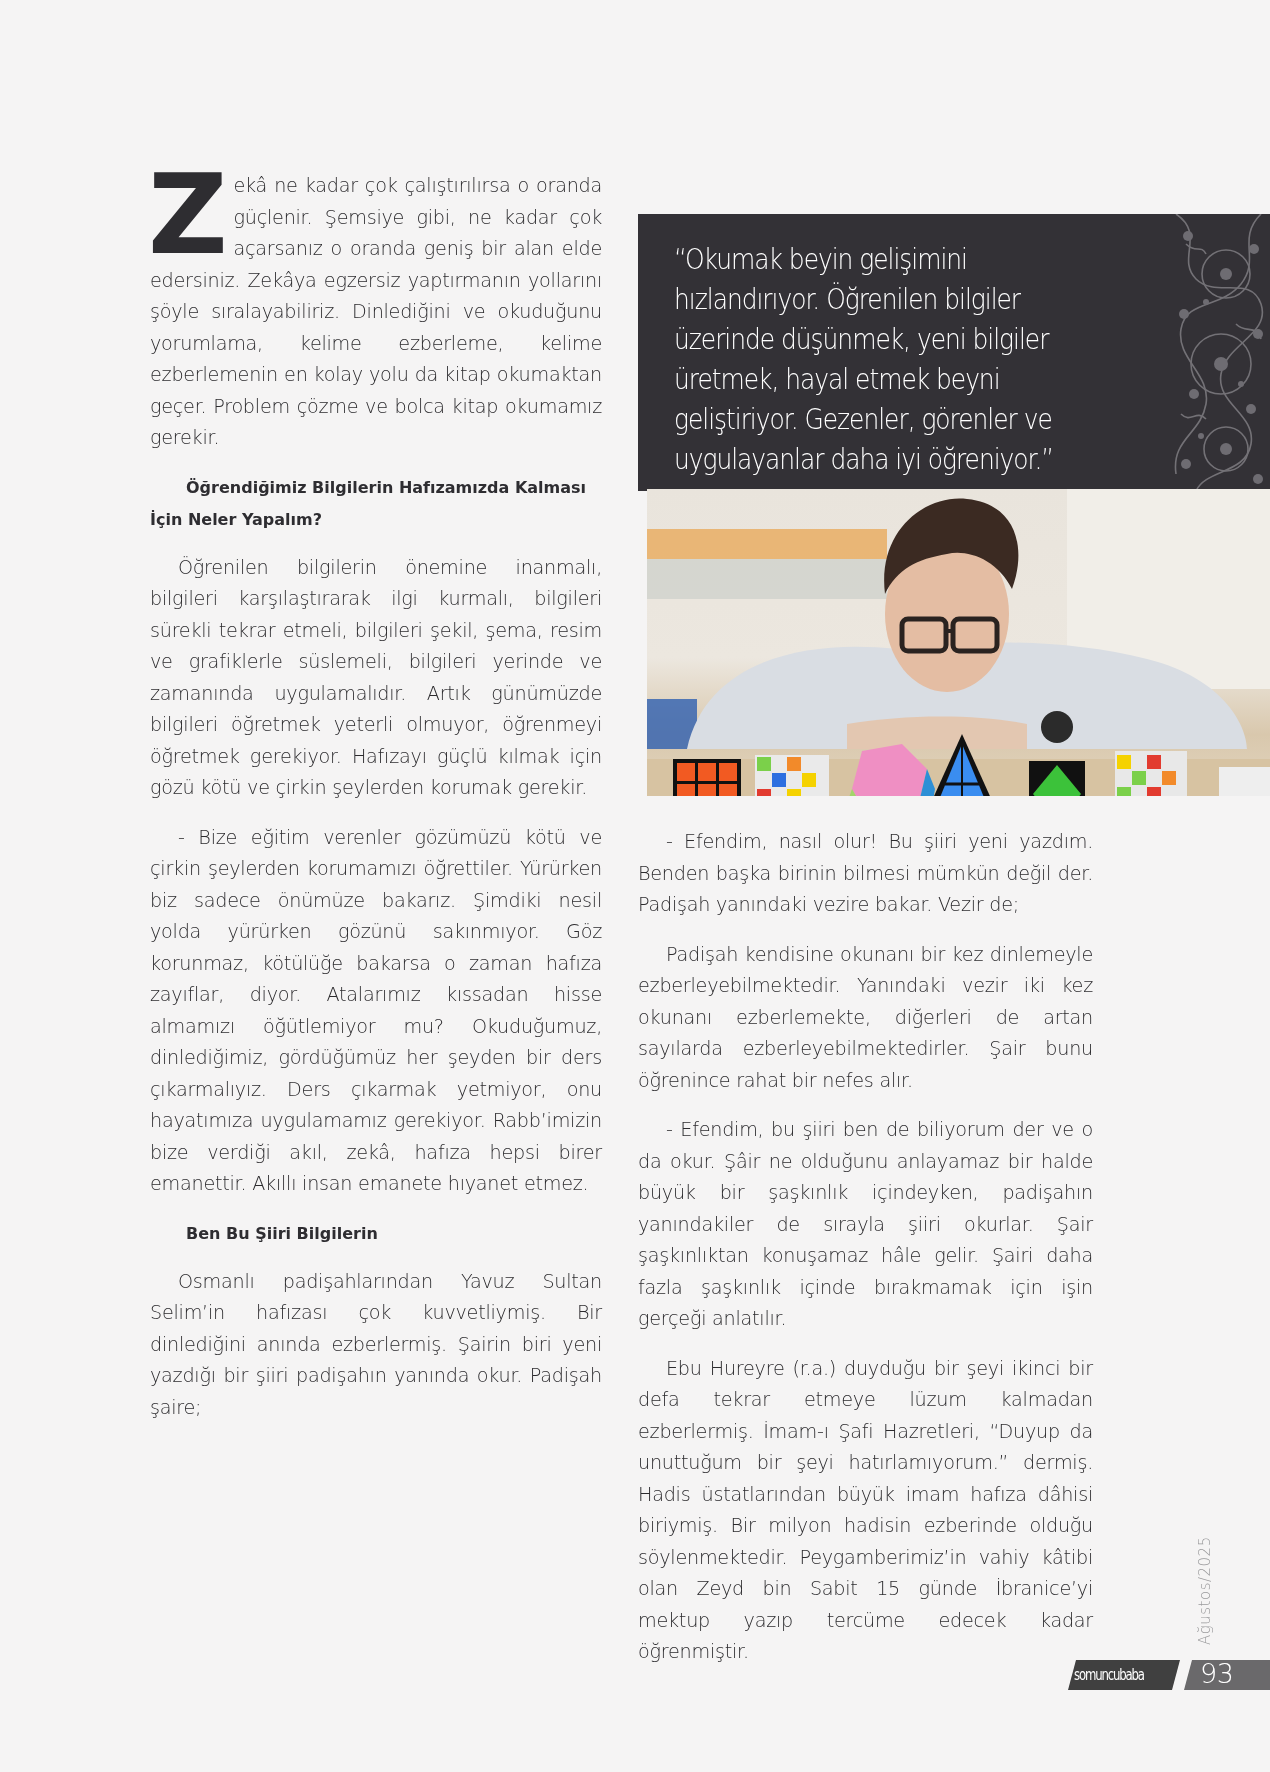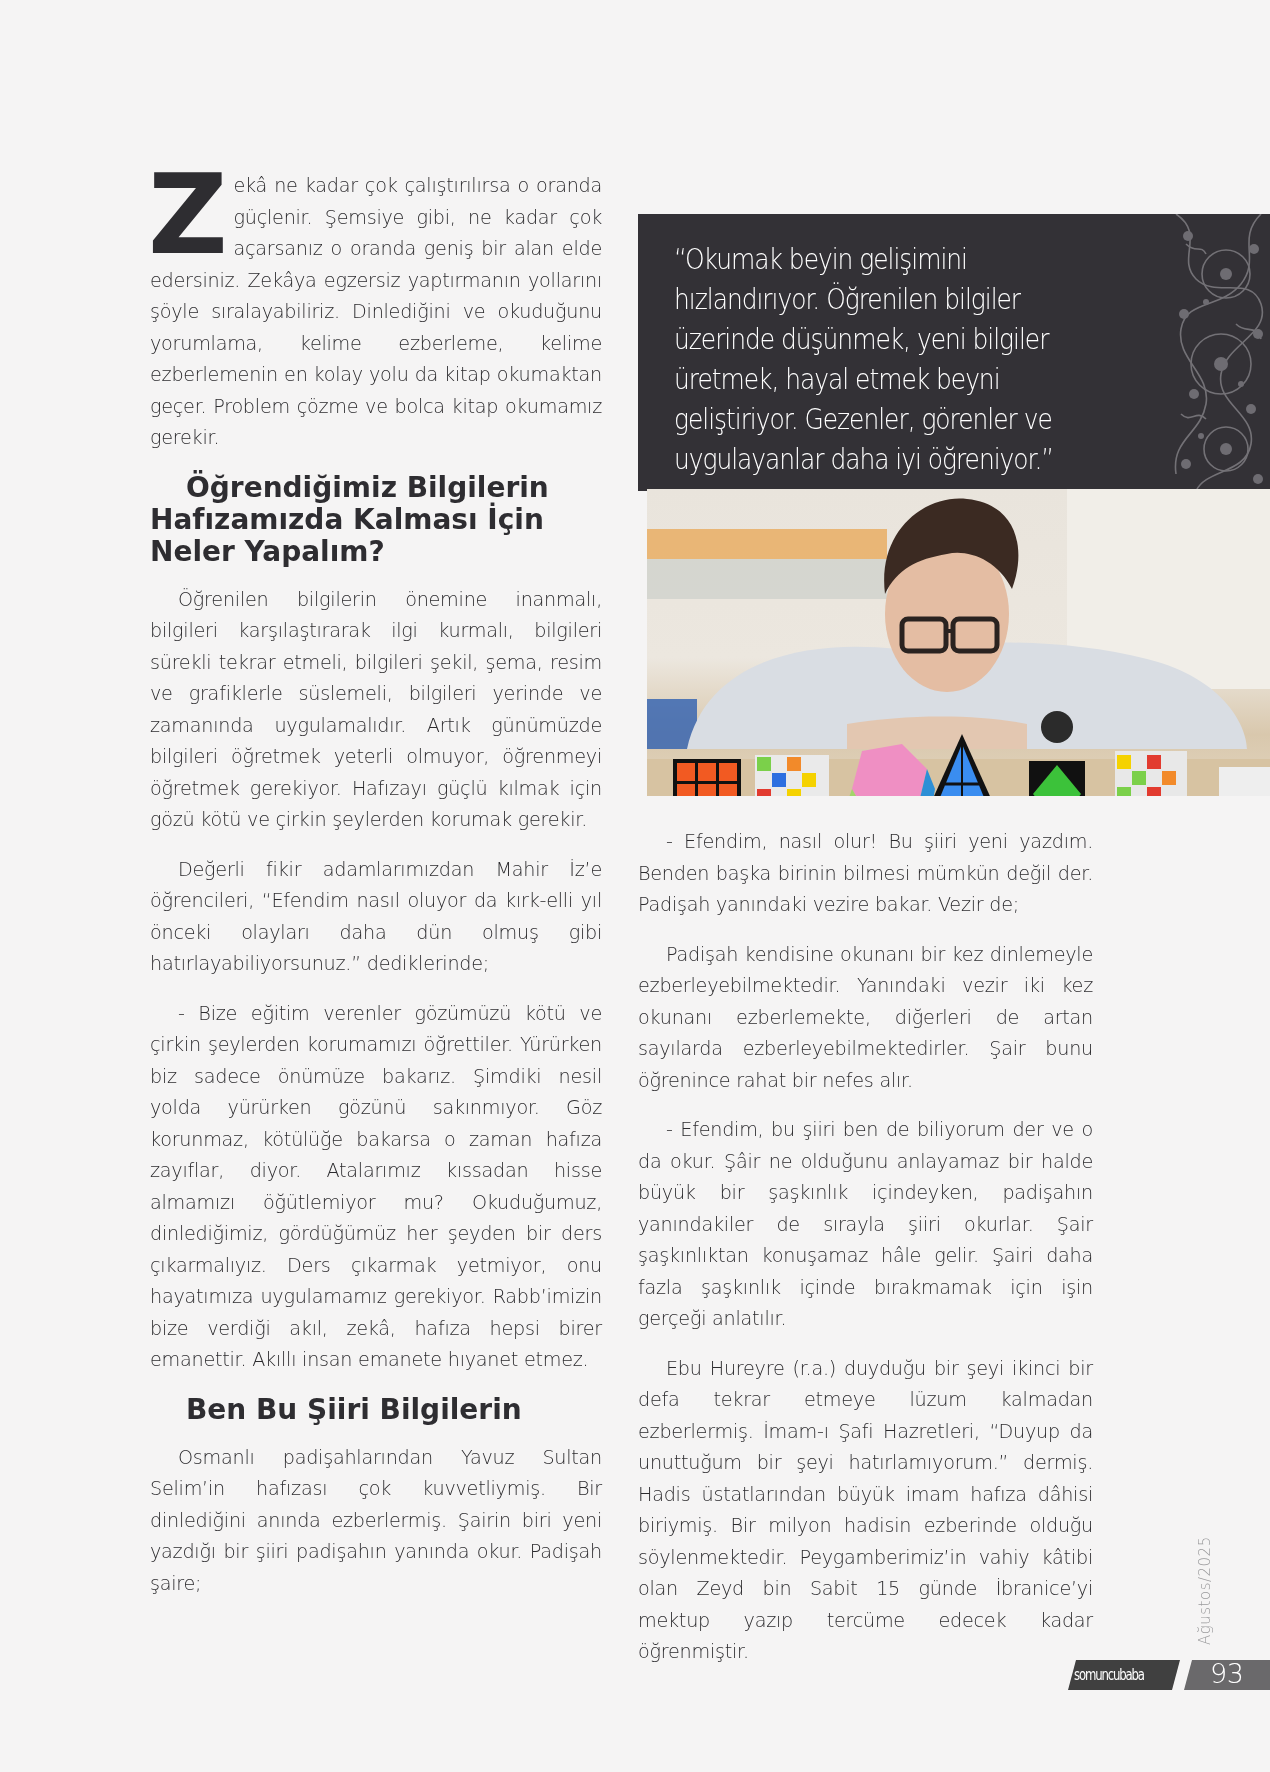--- a/index.html
+++ b/index.html
@@ -28,21 +28,21 @@
     font-family: "DejaVu Sans", sans-serif;
     font-size: 110px;
     line-height: 86px;
     height: 88px;
     margin: 2px 6px 0 -2px;
     color: #2e2d31;
     font-weight: 700;
   }
   .col h3 {
     font-family: "DejaVu Sans", sans-serif;
-    font-size: 28px;
+    font-size: 16px;
     font-weight: 700;
     line-height: 32px;
     color: #2e2d31;
     margin: 10px 0 16px 0;
     text-indent: 36px;
     letter-spacing: 0;
     text-align: left;
   }
   
   .quote-box {
@@ -116,31 +116,29 @@
   }
   .page-num {
     position: absolute;
     left: 1200px; top: 1656px;
     font-family: "DejaVu Sans", sans-serif;
     font-size: 27px;
     line-height: 36px;
     color: #ffffff;
     font-weight: 300;
     letter-spacing: -0.5px;
-    margin-left: 10px;
   }
 </style>
 </head>
 <body>
 
 <div class="col col-left">
   <p class="lead no-indent"><span class="dropcap">Z</span><span>ekâ ne kadar çok çalıştırılırsa o oranda güçlenir. Şemsiye gibi, ne kadar çok açarsanız o oranda geniş bir alan elde edersiniz. Zekâya egzersiz yaptırmanın yollarını şöyle sıralayabiliriz. Dinlediğini ve okuduğunu yorumlama, kelime ezberleme, kelime ezberlemenin en kolay yolu da kitap okumaktan geçer. Problem çözme ve bolca kitap okumamız gerekir.</span></p>
   <h3>Öğrendiğimiz Bilgilerin Hafızamızda Kalması İçin Neler Yapalım?</h3>
   <p>Öğrenilen bilgilerin önemine inanmalı, bilgileri karşılaştırarak ilgi kurmalı, bilgileri sürekli tekrar etmeli, bilgileri şekil, şema, resim ve grafiklerle süslemeli, bilgileri yerinde ve zamanında uygulamalıdır. Artık günümüzde bilgileri öğretmek yeterli olmuyor, öğrenmeyi öğretmek gerekiyor. Hafızayı güçlü kılmak için gözü kötü ve çirkin şeylerden korumak gerekir.</p>
-  <p>Değerli fikir adamlarımızdan Mahir İz’e öğrencileri, “Efendim nasıl oluyor da kırk-elli yıl önceki olayları daha dün olmuş gibi hatırlayabiliyorsunuz.” dediklerinde;</p>
   <p>- Bize eğitim verenler gözümüzü kötü ve çirkin şeylerden korumamızı öğrettiler. Yürürken biz sadece önümüze bakarız. Şimdiki nesil yolda yürürken gözünü sakınmıyor. Göz korunmaz, kötülüğe bakarsa o zaman hafıza zayıflar, diyor. Atalarımız kıssadan hisse almamızı öğütlemiyor mu? Okuduğumuz, dinlediğimiz, gördüğümüz her şeyden bir ders çıkarmalıyız. Ders çıkarmak yetmiyor, onu hayatımıza uygulamamız gerekiyor. Rabb’imizin bize verdiği akıl, zekâ, hafıza hepsi birer emanettir. Akıllı insan emanete hıyanet etmez.</p>
   <h3>Ben Bu Şiiri Bilgilerin</h3>
   <p>Osmanlı padişahlarından Yavuz Sultan Selim’in hafızası çok kuvvetliymiş. Bir dinlediğini anında ezberlermiş. Şairin biri yeni yazdığı bir şiiri padişahın yanında okur. Padişah şaire;</p>
 </div>
 
 <div class="quote-box">
   <div class="quote-text">“Okumak beyin gelişimini hızlandırıyor. Öğrenilen bilgiler üzerinde düşünmek, yeni bilgiler üretmek, hayal etmek beyni geliştiriyor. Gezenler, görenler ve uygulayanlar daha iyi öğreniyor.”</div>
   <svg class="pattern" viewBox="0 0 104 277" preserveAspectRatio="none">
     <g fill="none" stroke="#77757a" stroke-width="1.6" opacity="0.95">
       <path d="M10 0 C40 20 10 45 30 65 C50 85 85 60 95 90 C105 120 60 130 55 160 C50 190 90 200 85 230 C80 260 40 255 30 277"></path>

